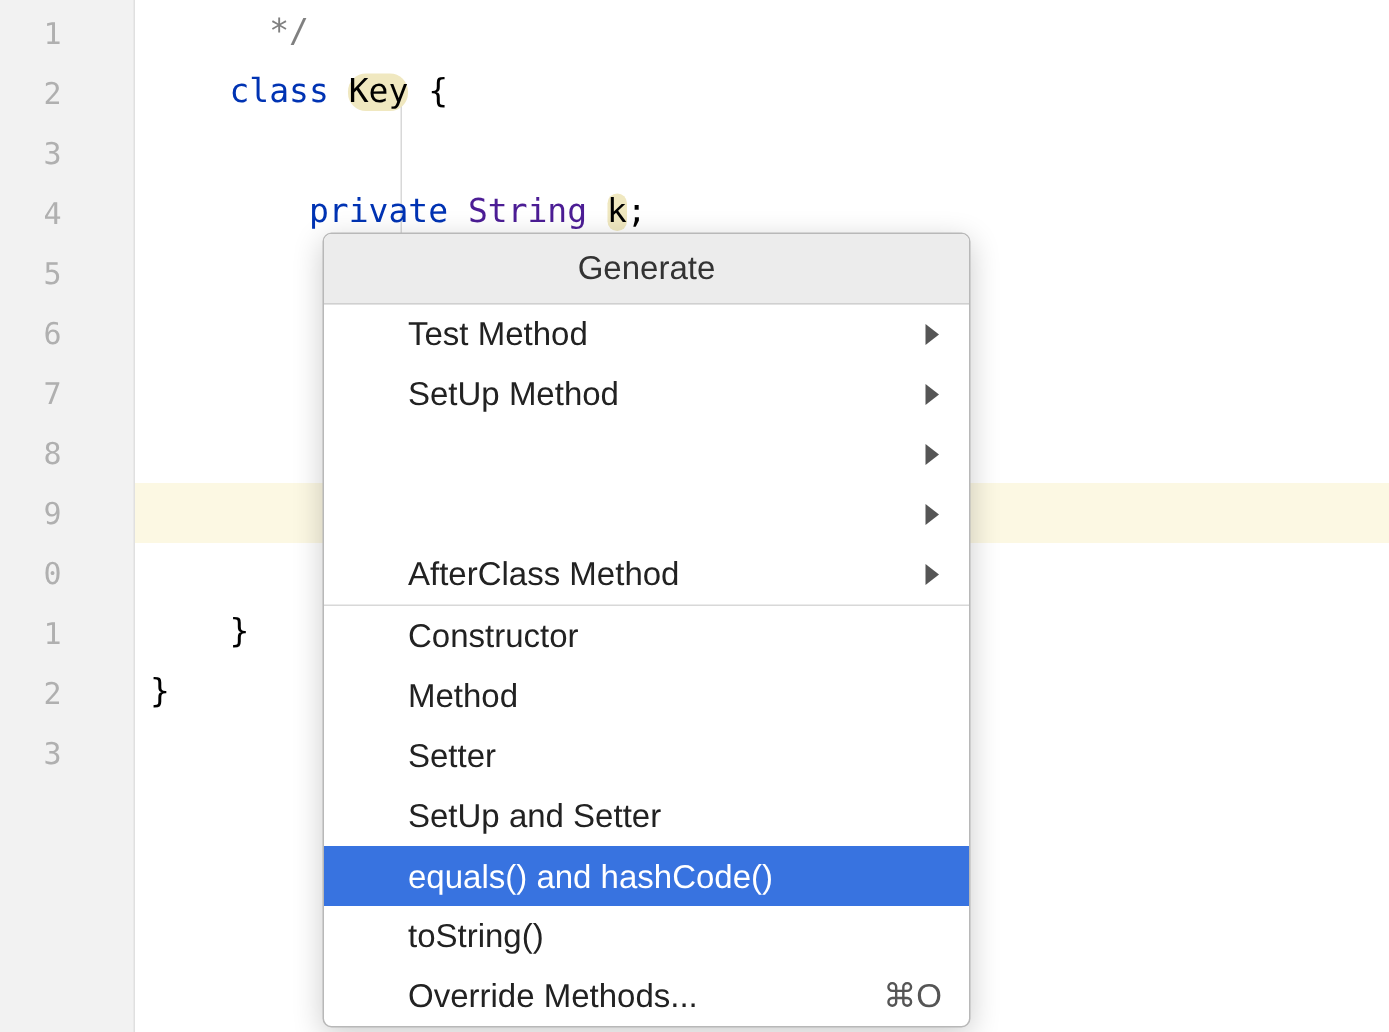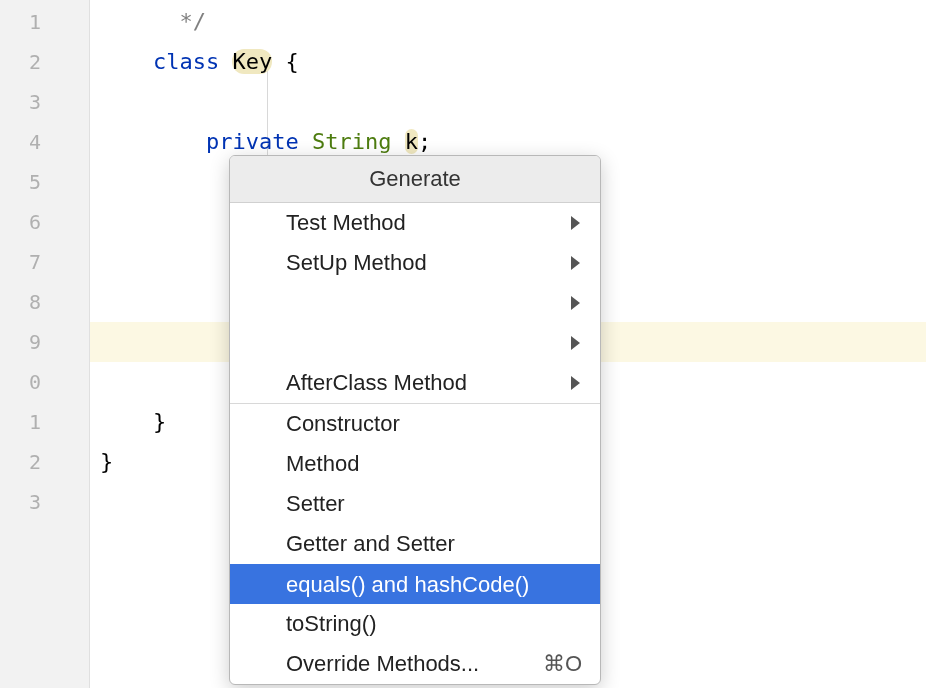--- a/index.html
+++ b/index.html
@@ -49,21 +49,21 @@
       position: relative;
     }
     .highlighted-line {
       background: #fcf8e3;
     }
     .keyword {
       color: #0033b3;
       font-weight: normal;
     }
     .type {
-      color: #4d7c0f;
+      color: #4c1d95;
     }
     .highlighted-word {
       background: #f0e8c0;
       border-radius: 12px;
     }
     .punct {
       color: #000000;
     }
     .comment {
       color: #808080;
@@ -71,23 +71,23 @@
     .vertical-guide {
       position: absolute;
       width: 1px;
       background: #d8d8d8;
       left: 177px;
       top: 60px;
       height: 420px;
     }
     .popup {
       position: absolute;
-      left: 229px;
+      left: 215px;
       top: 155px;
-      width: 372px;
+      width: 432px;
       background: #ffffff;
       border: 1px solid #b8b8b8;
       box-shadow: 0 5px 20px rgba(0,0,0,0.2);
       border-radius: 6px;
       overflow: hidden;
       font-family: -apple-system, "Helvetica Neue", Arial, sans-serif;
     }
     .popup-header {
       background: #ececec;
       text-align: center;
@@ -198,21 +198,21 @@
   <div class="popup-item">
     <span>Constructor</span>
   </div>
   <div class="popup-item">
     <span>Method</span>
   </div>
   <div class="popup-item">
     <span>Setter</span>
   </div>
   <div class="popup-item">
-    <span>Getter and Setter</span>
+    <span>SetUp and Setter</span>
   </div>
   <div class="popup-item selected">
     <span>equals() and hashCode()</span>
   </div>
   <div class="popup-item">
     <span>toString()</span>
   </div>
   <div class="popup-item">
     <span>Override Methods...</span>
     <span class="shortcut">⌘O</span>

